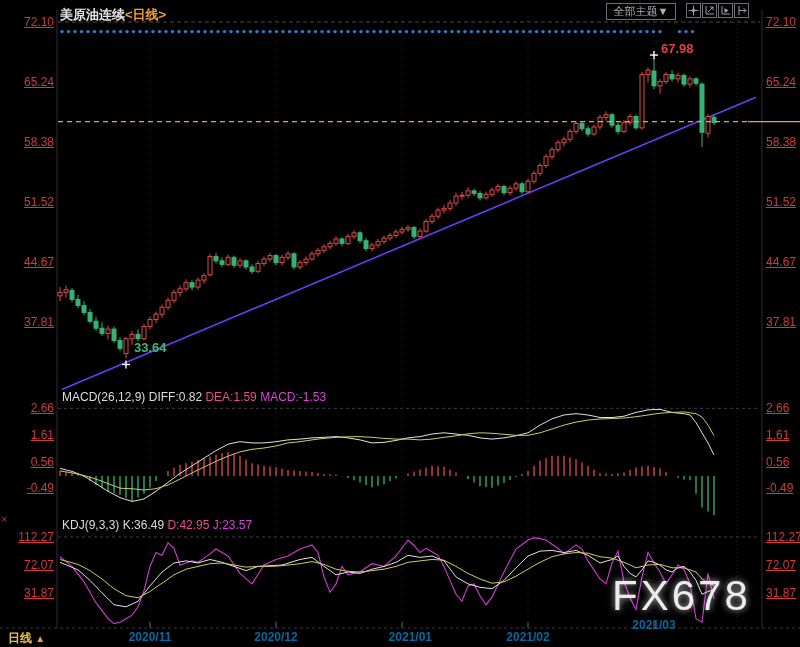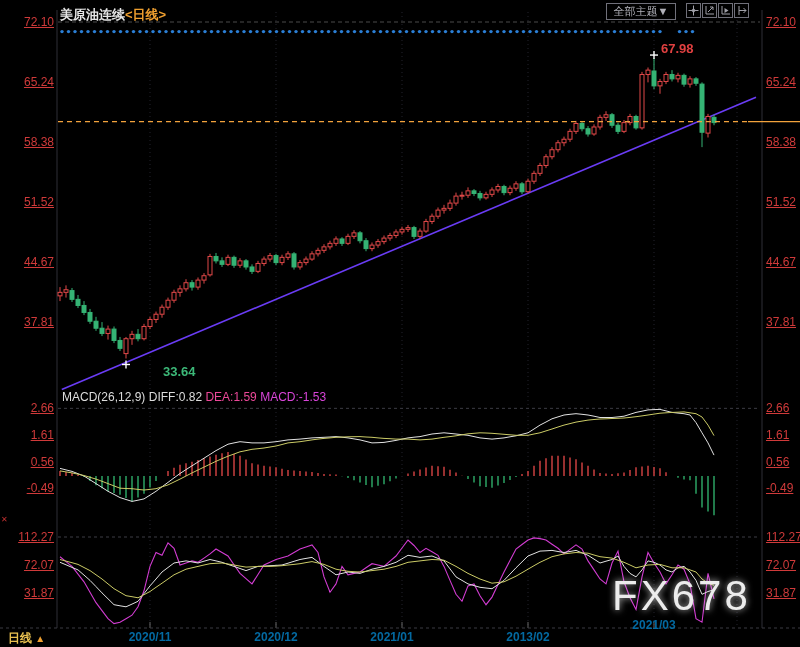--- a/index.html
+++ b/index.html
@@ -518,29 +518,35 @@
   </div>
   <div class="abs tool-btn" style="left:734px;top:3px;">
     <svg width="11" height="11">
       <g stroke="#a0a0a8" stroke-width="1" fill="none">
         <path d="M3 1v9M3 5.5h7M7.5 3l2.5 2.5L7.5 8"></path>
       </g>
     </svg>
   </div>
 
   <div class="abs hi-lbl" style="left:661px;top:41px;">67.98</div>
-  <div class="abs lo-lbl" style="left:134px;top:364px;margin-left:29px;">33.64</div>
+  <div class="abs lo-lbl" style="left:134px;top:340px;">33.64</div>
 
   <div class="abs ind-ttl" style="left:62px;top:390px;">
     <span class="ind-w">MACD(26,12,9)</span>
     <span class="ind-w">DIFF:0.82</span>
     <span class="ind-y">DEA:1.59</span>
     <span class="ind-m">MACD:-1.53</span>
   </div>
 
+  <div class="abs ind-ttl" style="left:62px;top:518px;">
+    <span class="ind-w">KDJ(9,3,3)</span>
+    <span class="ind-w">K:36.49</span>
+    <span class="ind-y">D:42.95</span>
+    <span class="ind-m">J:23.57</span>
+  </div>
 
   <div class="abs edge-mark" style="left:1px;top:515px;">✕</div>
 
   <div class="abs watermark" style="left:612px;top:572px;">FX678</div>
 
   <div class="abs period-box" style="left:8px;top:630px;">
     <span>日线</span>
     <span class="arrow">▲</span>
   </div>
 
@@ -566,17 +572,17 @@
       <div class="abs axis-lbl axis-left" style="left:6px;top:481.4607px;">-0.49</div>
       <div class="abs axis-lbl" style="left:766px;top:481.4607px;">-0.49</div>
       <div class="abs axis-lbl axis-left" style="left:6px;top:530.0014px;">112.27</div>
       <div class="abs axis-lbl" style="left:766px;top:530.0014px;">112.27</div>
       <div class="abs axis-lbl axis-left" style="left:6px;top:558.0007px;">72.07</div>
       <div class="abs axis-lbl" style="left:766px;top:558.0007px;">72.07</div>
       <div class="abs axis-lbl axis-left" style="left:6px;top:586px;">31.87</div>
       <div class="abs axis-lbl" style="left:766px;top:586px;">31.87</div>
       <div class="abs date-lbl" style="left:118px;top:630px;">2020/11</div>
       <div class="abs date-lbl" style="left:244px;top:630px;">2020/12</div>
-      <div class="abs date-lbl" style="left:360px;top:630px;">2021/01</div>
-      <div class="abs date-lbl" style="left:496px;top:630px;">2013/02</div>
+      <div class="abs date-lbl" style="left:368px;top:630px;text-align:right;">2021/01</div>
+      <div class="abs date-lbl" style="left:496px;top:630px;">2021/02</div>
       <div class="abs date-lbl" style="left:622px;top:618px;">2021/03</div>
     </div>
 </div>
 
 </body></html>

